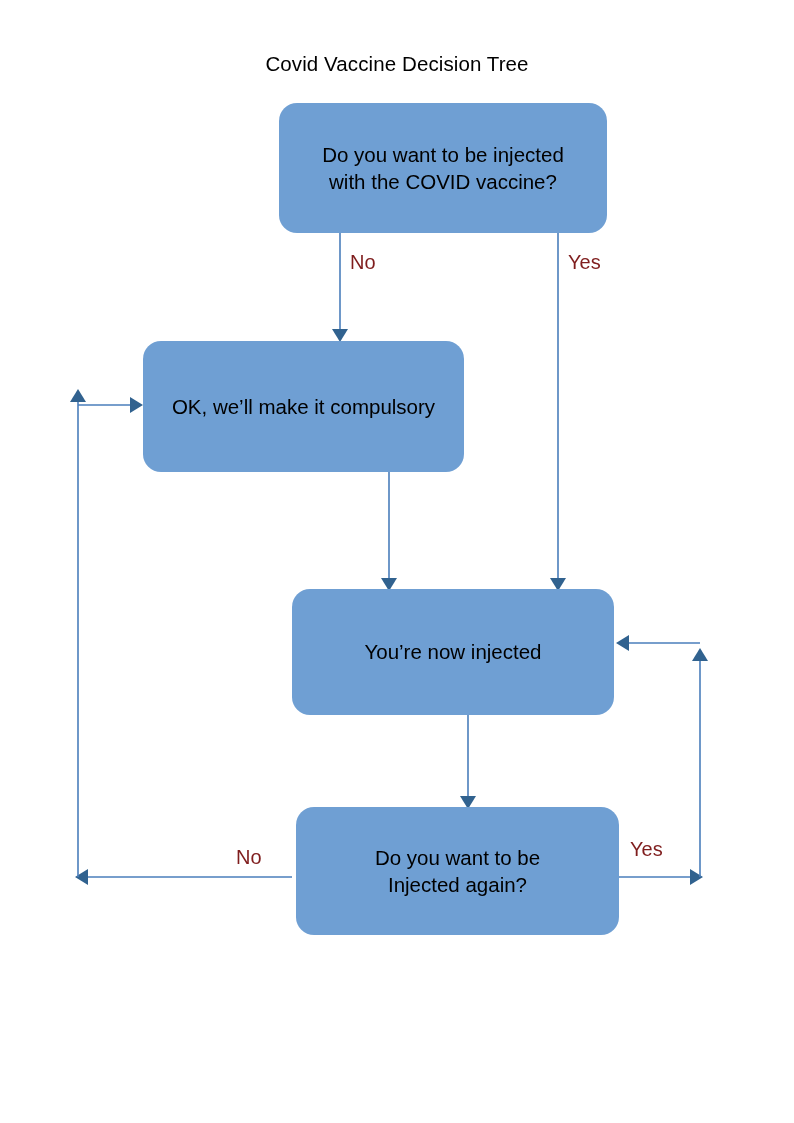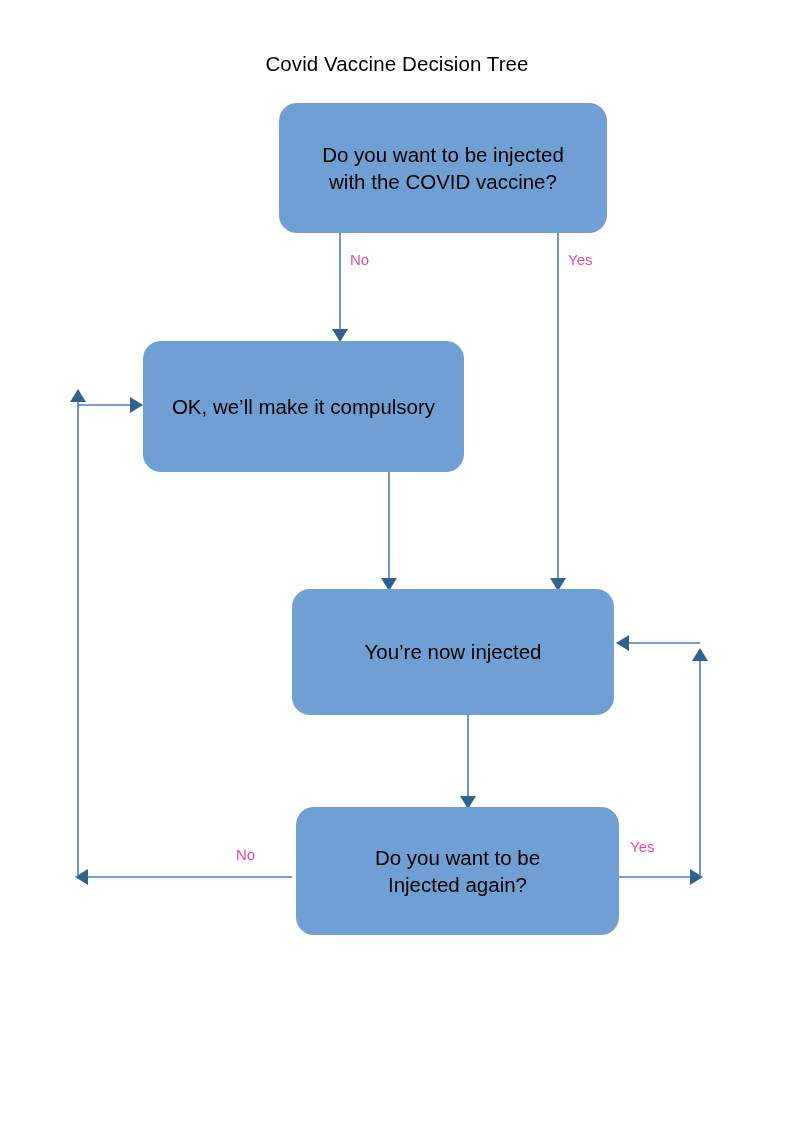--- a/index.html
+++ b/index.html
@@ -73,22 +73,22 @@
     height: 126px;
   }
   #node-question-again {
     left: 296px;
     top: 807px;
     width: 323px;
     height: 128px;
   }
   .edge-label {
     position: absolute;
-    font-size: 15px;
-    color: #ec4899;
+    font-size: 20px;
+    color: #7f1d1d;
     white-space: nowrap;
   }
   #edge-label-no-initial {
     left: 350px;
     top: 251px;
   }
   #edge-label-yes-initial {
     left: 568px;
     top: 251px;
   }

